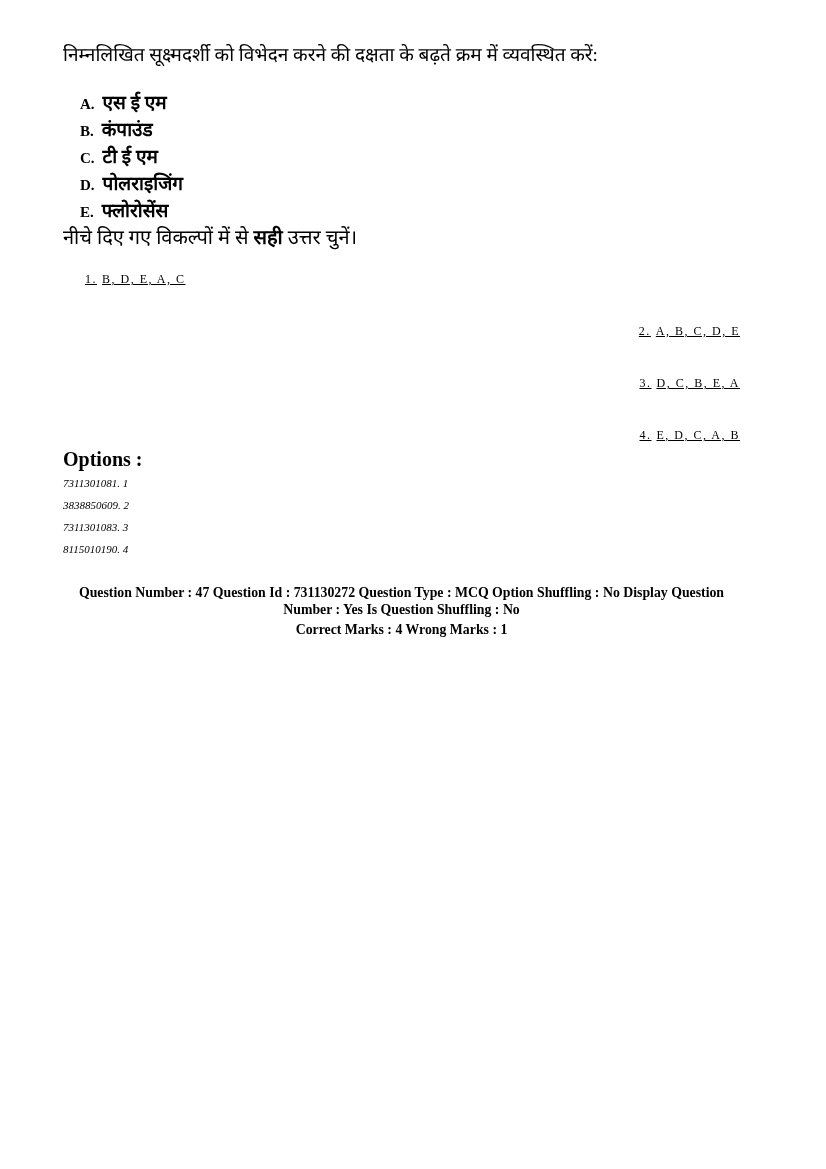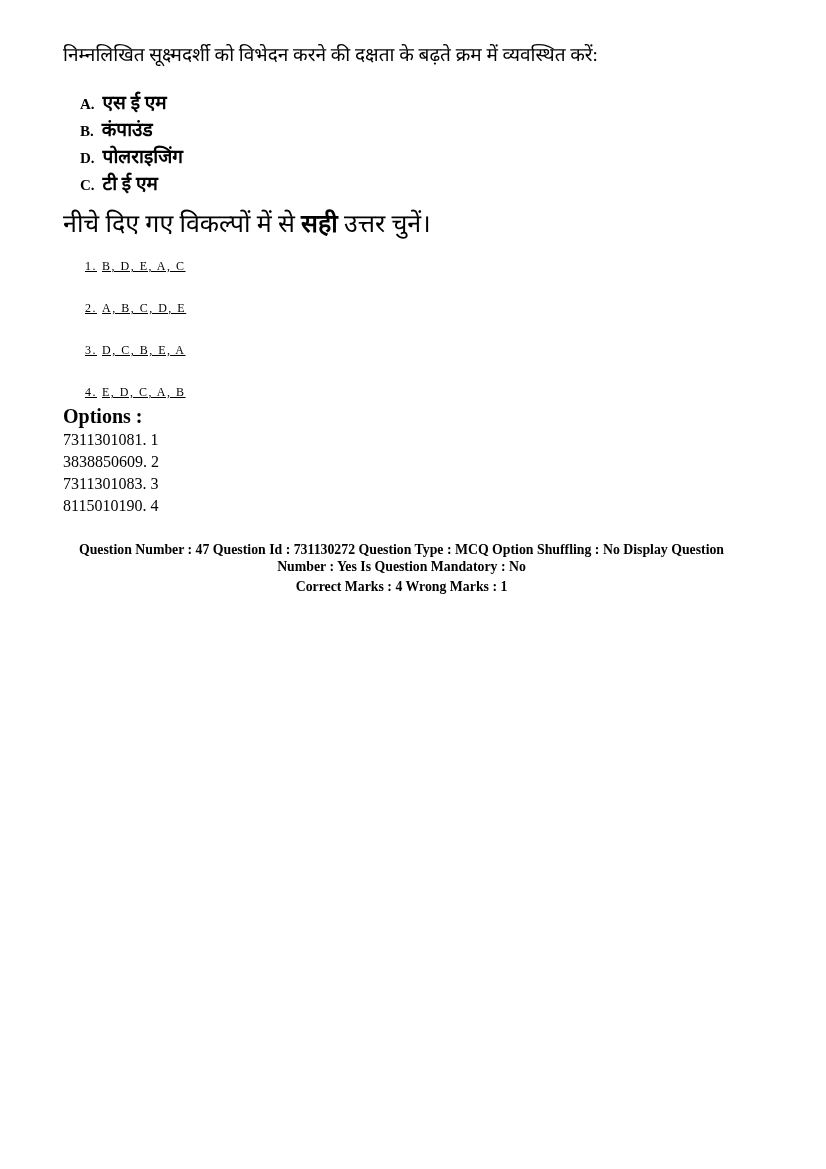--- a/index.html
+++ b/index.html
@@ -30,56 +30,57 @@
   .match-item {
     font-size: 19px;
     line-height: 25px;
     white-space: nowrap;
   }
   .match-item .letter {
     font-size: 15px;
     margin-right: 8px;
   }
   .instruction {
-    margin-top: 14px;
-    font-size: 25px;
+    font-size: 20px;
     line-height: 24px;
   }
   .instruction .bold-word {
     font-weight: bold;
   }
   .answer-options {
     margin-top: 22px;
     margin-left: 22px;
   }
   .answer-option {
     font-size: 12px;
     line-height: 16px;
     letter-spacing: 1.5px;
     white-space: nowrap;
     text-decoration: underline;
   }
   .answer-option + .answer-option {
-    margin-top: 26px;
+    margin-top: 36px;
+    text-align: right;
   }
   .answer-option .num {
     margin-right: 5px;
   }
   .options-label {
     margin-top: 7px;
     font-weight: bold;
     font-size: 20px;
     line-height: 19px;
   }
   .option-ids {
     margin-top: 3px;
   }
   .option-id {
-    font-size: 16px;
+    font-size: 11px;
     line-height: 22px;
+    font-style: italic;
   }
   .meta {
     margin-top: 24px;
     font-weight: bold;
     font-size: 13.8px;
     line-height: 17px;
     text-align: center;
   }
   .meta .meta-line {
     white-space: nowrap;
@@ -97,24 +98,27 @@
   <div class="q-heading">निम्नलिखित सूक्ष्मदर्शी को विभेदन करने की दक्षता के बढ़ते क्रम में व्यवस्थित करें:</div>
 
   <div class="match-list">
     <div class="match-item">
       <span class="letter">A.</span><span>एस ई एम</span>
     </div>
     <div class="match-item">
       <span class="letter">B.</span><span>कंपाउंड</span>
     </div>
     <div class="match-item">
+      <span class="letter">C.</span><span>टी ई एम</span>
+    </div>
+    <div class="match-item">
       <span class="letter">D.</span><span>पोलराइजिंग</span>
     </div>
     <div class="match-item">
-      <span class="letter">C.</span><span>टी ई एम</span>
+      <span class="letter">E.</span><span>फ्लोरोसेंस</span>
     </div>
   </div>
 
   <div class="instruction">
     <span>नीचे दिए गए विकल्पों में से </span><span class="bold-word">सही</span><span> उत्तर चुनें।</span>
   </div>
 
   <div class="answer-options">
     <div class="answer-option">
       <span class="num">1.</span><span>B, D, E, A, C</span>
@@ -134,17 +138,17 @@
 
   <div class="option-ids">
     <div class="option-id">7311301081. 1</div>
     <div class="option-id">3838850609. 2</div>
     <div class="option-id">7311301083. 3</div>
     <div class="option-id">8115010190. 4</div>
   </div>
 
   <div class="meta">
     <div class="meta-line">Question Number : 47 Question Id : 731130272 Question Type : MCQ Option Shuffling : No Display Question</div>
-    <div class="meta-line">Number : Yes Is Question Mandatory : No</div>
+    <div class="meta-line">Number : Yes Is Question Shuffling : No</div>
     <div class="marks-line">Correct Marks : 4 Wrong Marks : 1</div>
   </div>
 
 </div>
 
 </body></html>

